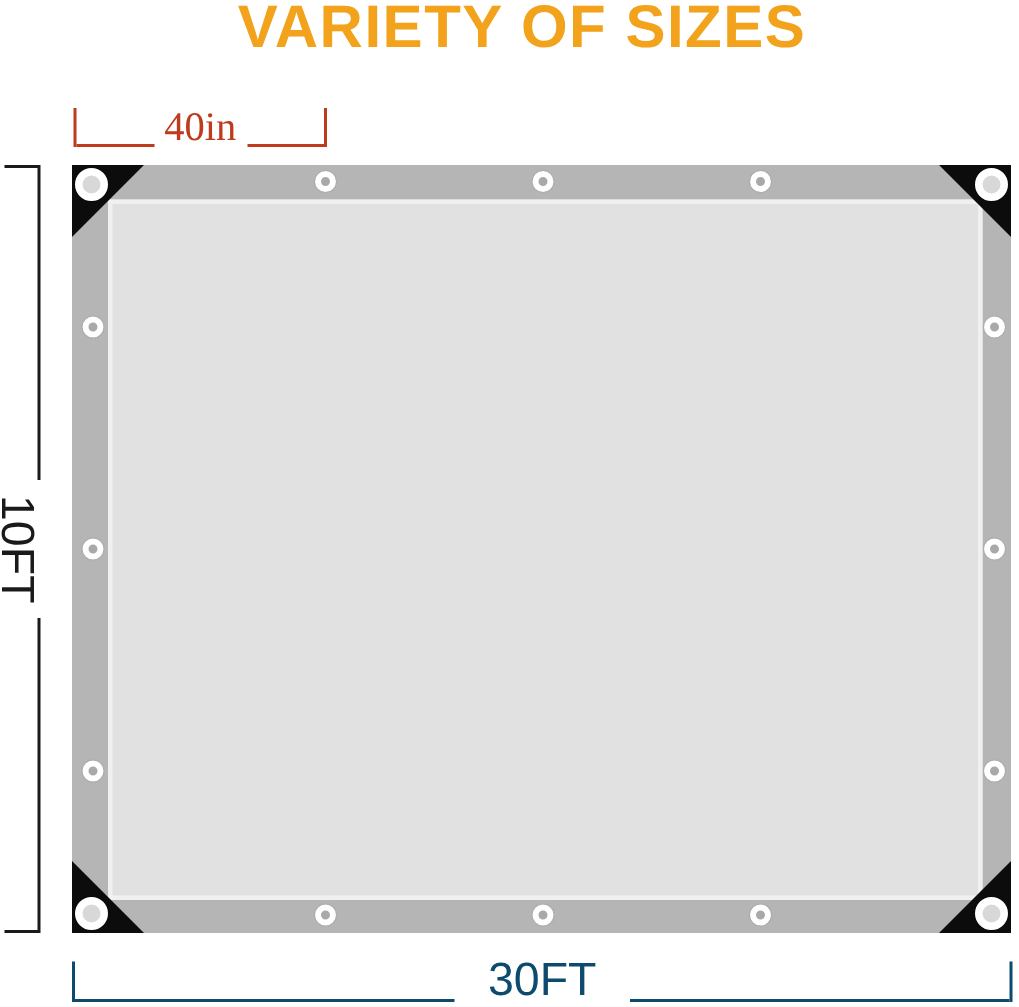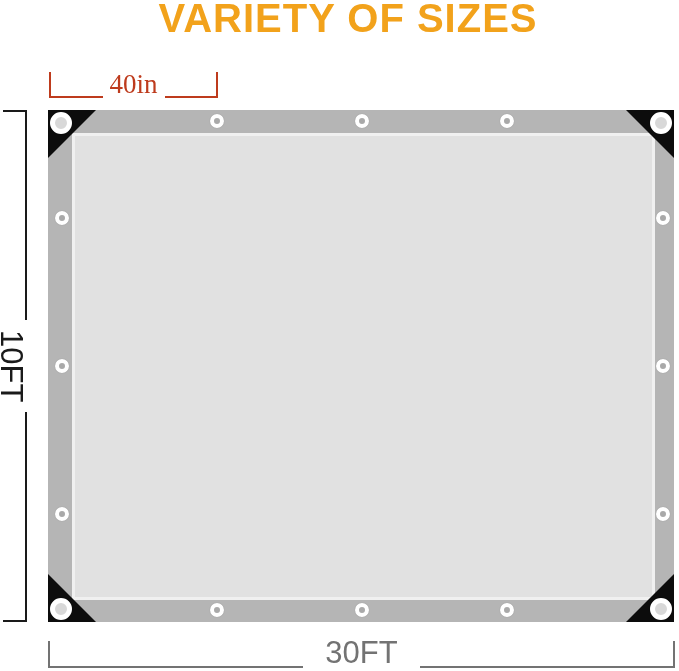--- a/index.html
+++ b/index.html
@@ -41,21 +41,21 @@
   .dim-40in .tick-v{height:26px;}
   .dim-40in .lbl{
     font-family:"Liberation Serif",serif;font-size:27px;line-height:1;
     padding:0 7px;margin-top:-2px;
   }
   .dim-10ft{left:3px;top:110px;width:24px;height:512px;flex-direction:column;color:#1a1a1a;}
   .dim-10ft .tick-h{width:24px;}
   .dim-10ft .lbl{
     writing-mode:vertical-rl;font-size:31px;line-height:1;padding:10px 0;
   }
-  .dim-30ft{left:48px;top:641px;width:627px;height:27px;color:#737373;}
+  .dim-30ft{left:48px;top:641px;width:627px;height:27px;color:#0c4a6e;}
   .dim-30ft .tick-v{height:27px;}
   .dim-30ft .lbl{font-size:31px;line-height:1;padding:0 22px;margin-top:-2px;}
 </style>
 </head>
 <body>
 
 <div class="canvas">
 
   <div class="title">VARIETY OF SIZES</div>
 

